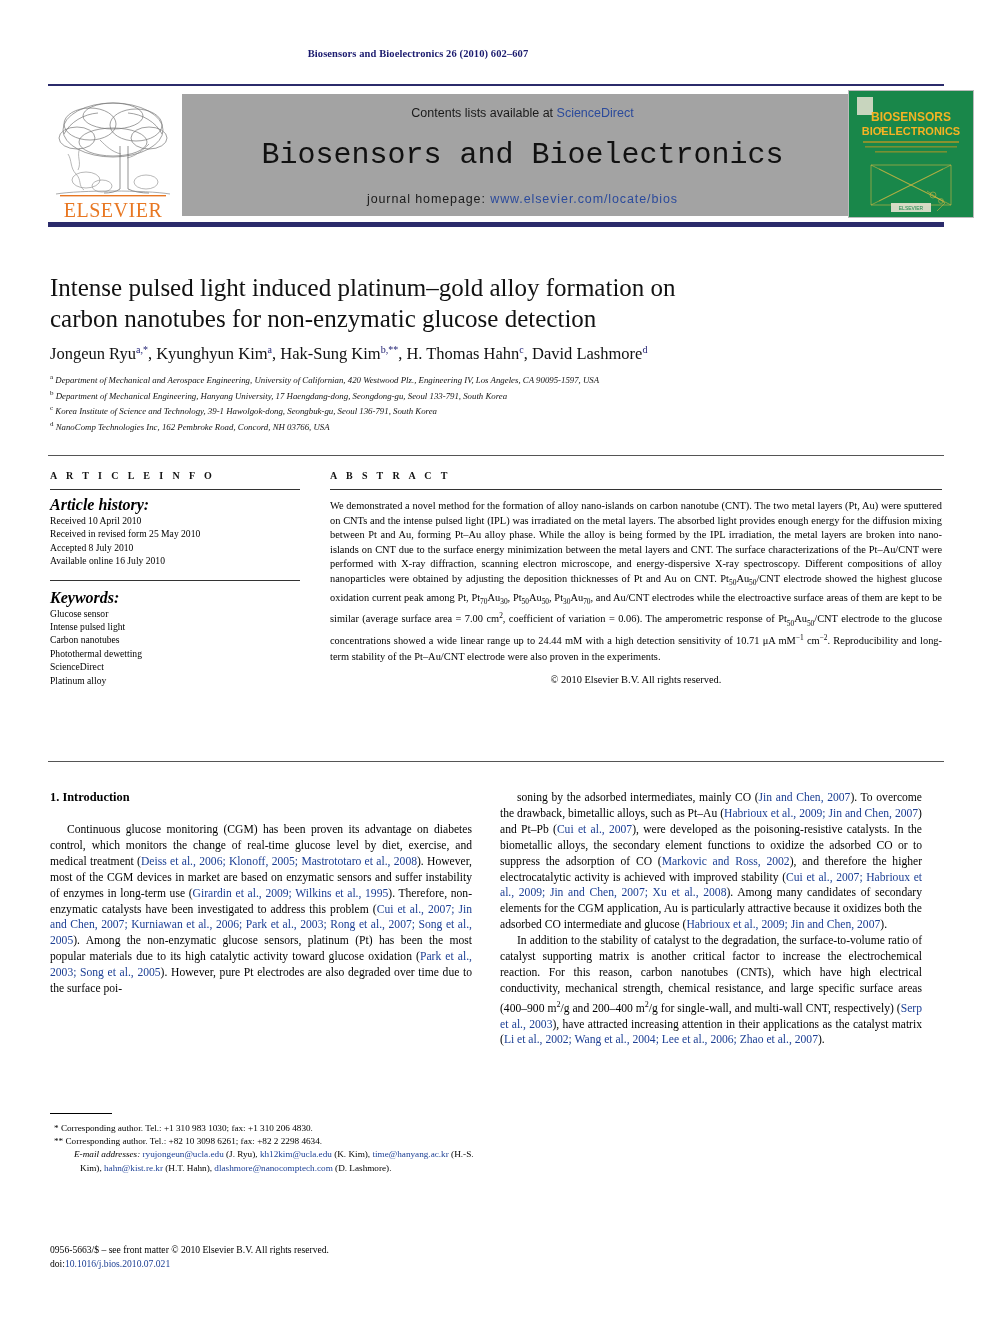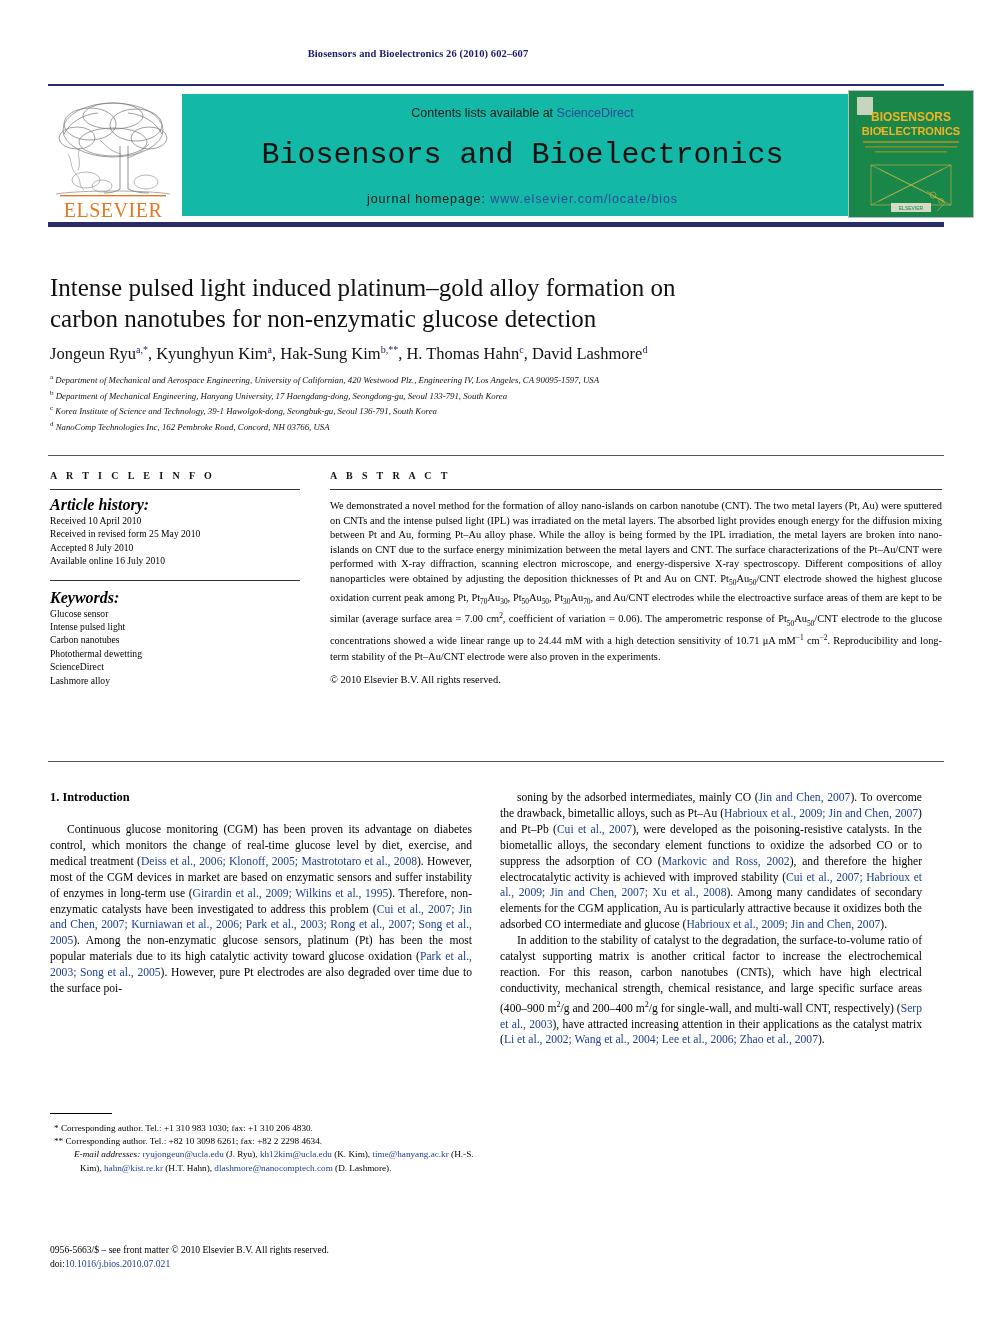--- a/index.html
+++ b/index.html
@@ -64,21 +64,21 @@
     font-family: "Liberation Serif", serif;
     font-size: 20px;
     letter-spacing: 0.5px;
     color: #e87722;
     font-weight: normal;
   }
   .center-band {
     position: absolute;
     left: 134px; top: 10px;
     width: 681px; height: 122px;
-    background: #14b8a6;
+    background: #a3a3a3;
     text-align: center;
   }
   .cl-contents {
     margin-top: 12px;
     font-family: "Liberation Sans", sans-serif;
     font-size: 12.5px;
     color: #1a1a1a;
   }
   .cl-contents .sd {
     color: #2b4a9b;
@@ -199,21 +199,21 @@
     color: #000;
   }
   .abstract-text sub {
     font-size: 7.4px;
   }
   .abstract-text sup {
     font-size: 7.4px;
   }
   .copyright {
     font-size: 10.4px;
-    text-align: left;
+    text-align: center;
     margin-top: 10px;
   }
   .block-rule-bottom {
     position: absolute;
     left: 48px; top: 761px;
     width: 896px; height: 1px;
     background: #555;
   }
 
   
@@ -389,21 +389,21 @@
     <div class="info-line">Received in revised form 25 May 2010</div>
     <div class="info-line">Accepted 8 July 2010</div>
     <div class="info-line">Available online 16 July 2010</div>
     <div class="hr-mid"></div>
     <div class="info-label">Keywords:</div>
     <div class="info-line">Glucose sensor</div>
     <div class="info-line">Intense pulsed light</div>
     <div class="info-line">Carbon nanotubes</div>
     <div class="info-line">Photothermal dewetting</div>
     <div class="info-line">ScienceDirect</div>
-    <div class="info-line">Lashmore alloy</div>
+    <div class="info-line">Platinum alloy</div>
   </div>
 
   <div class="abs-col">
     <div class="sec-head">A B S T R A C T</div>
     <div class="hr-thin"></div>
     <div class="abstract-text">We demonstrated a novel method for the formation of alloy nano-islands on carbon nanotube (CNT). The two metal layers (Pt, Au) were sputtered on CNTs and the intense pulsed light (IPL) was irradiated on the metal layers. The absorbed light provides enough energy for the diffusion mixing between Pt and Au, forming Pt–Au alloy phase. While the alloy is being formed by the IPL irradiation, the metal layers are broken into nano-islands on CNT due to the surface energy minimization between the metal layers and CNT. The surface characterizations of the Pt–Au/CNT were performed with X-ray diffraction, scanning electron microscope, and energy-dispersive X-ray spectroscopy. Different compositions of alloy nanoparticles were obtained by adjusting the deposition thicknesses of Pt and Au on CNT. Pt<sub>50</sub>Au<sub>50</sub>/CNT electrode showed the highest glucose oxidation current peak among Pt, Pt<sub>70</sub>Au<sub>30</sub>, Pt<sub>50</sub>Au<sub>50</sub>, Pt<sub>30</sub>Au<sub>70</sub>, and Au/CNT electrodes while the electroactive surface areas of them are kept to be similar (average surface area = 7.00 cm<sup>2</sup>, coefficient of variation = 0.06). The amperometric response of Pt<sub>50</sub>Au<sub>50</sub>/CNT electrode to the glucose concentrations showed a wide linear range up to 24.44 mM with a high detection sensitivity of 10.71 μA mM<sup>−1</sup> cm<sup>−2</sup>. Reproducibility and long-term stability of the Pt–Au/CNT electrode were also proven in the experiments.</div>
     <div class="copyright">© 2010 Elsevier B.V. All rights reserved.</div>
   </div>
 
   <div class="block-rule-bottom"></div>

